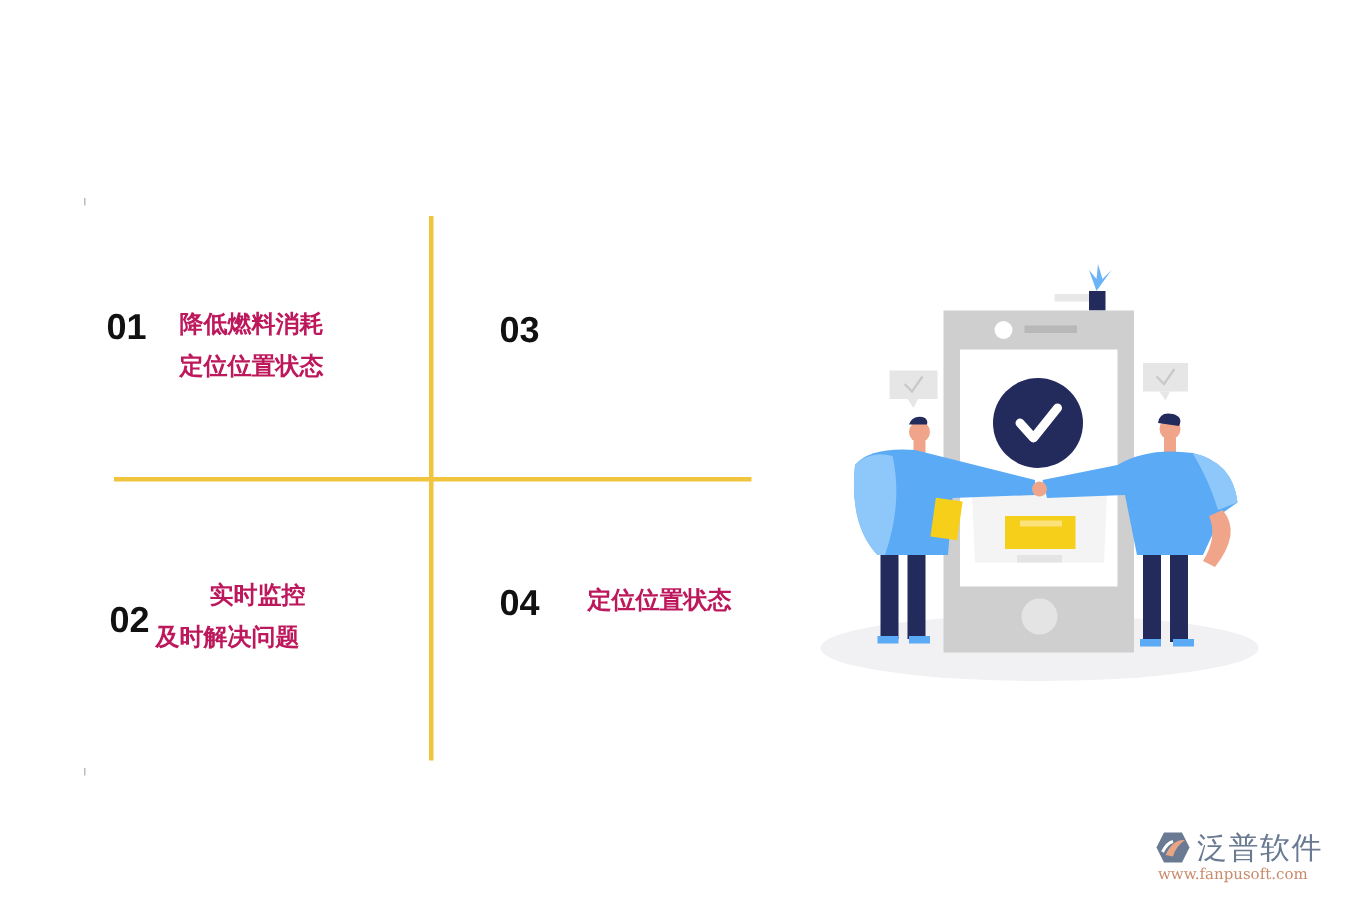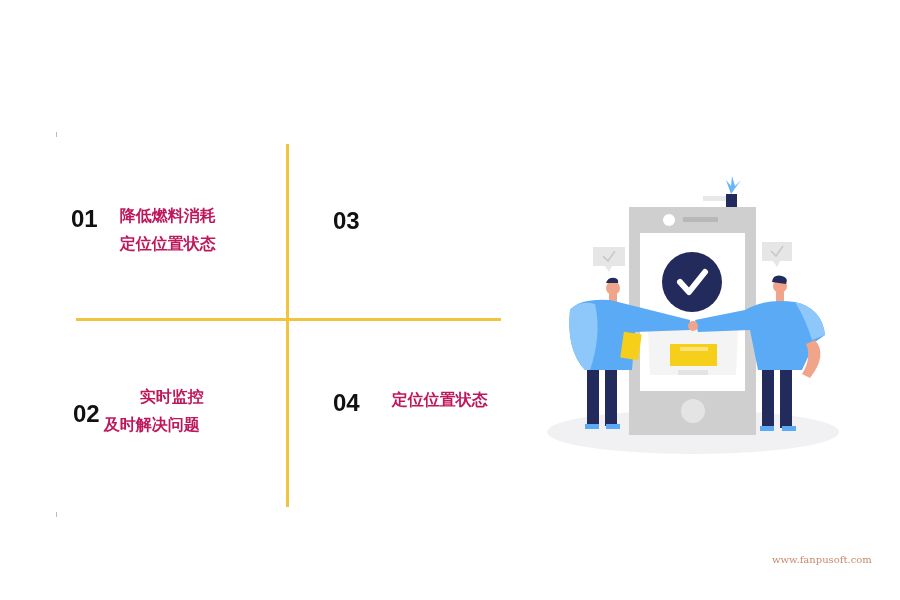--- a/index.html
+++ b/index.html
@@ -123,14 +123,22 @@
       <rect x="236" y="122" width="8" height="10" fill="#f0a58a"></rect>
       <path d="M155 150 L205 140 Q225 128 255 132 Q282 138 285 165 L275 172 L262 200 L218 200 L210 160 L158 162 Z" fill="#5aaaf5"></path>
       <path d="M255 132 Q282 138 285 165 L272 170 Q266 150 255 132 Z" fill="#8ec7fa"></path>
       <path d="M275 170 Q288 185 270 208 L262 204 Q272 188 266 174 Z" fill="#f0a58a"></path>
       <circle cx="153" cy="156" r="5" fill="#f0a58a"></circle>
     </g>
   </svg>
 </div>
 
 <div class="logo">
+  <div class="logo-top">
+    <svg width="24" height="22" viewBox="0 0 24 22">
+      <path d="M6 1 L18 1 L23 11 L18 21 L6 21 L1 11 Z" fill="#6a7a92"></path>
+      <path d="M7 16 Q12 5 20 6 Q14 10 12 17 Z" fill="#e8a585"></path>
+      <path d="M5 14 Q8 8 12 7" fill="none" stroke="#ffffff" stroke-width="2"></path>
+    </svg>
+    <span class="logo-name">泛普软件</span>
+  </div>
   <span class="logo-url">www.fanpusoft.com</span>
 </div>
 
 </body></html>

